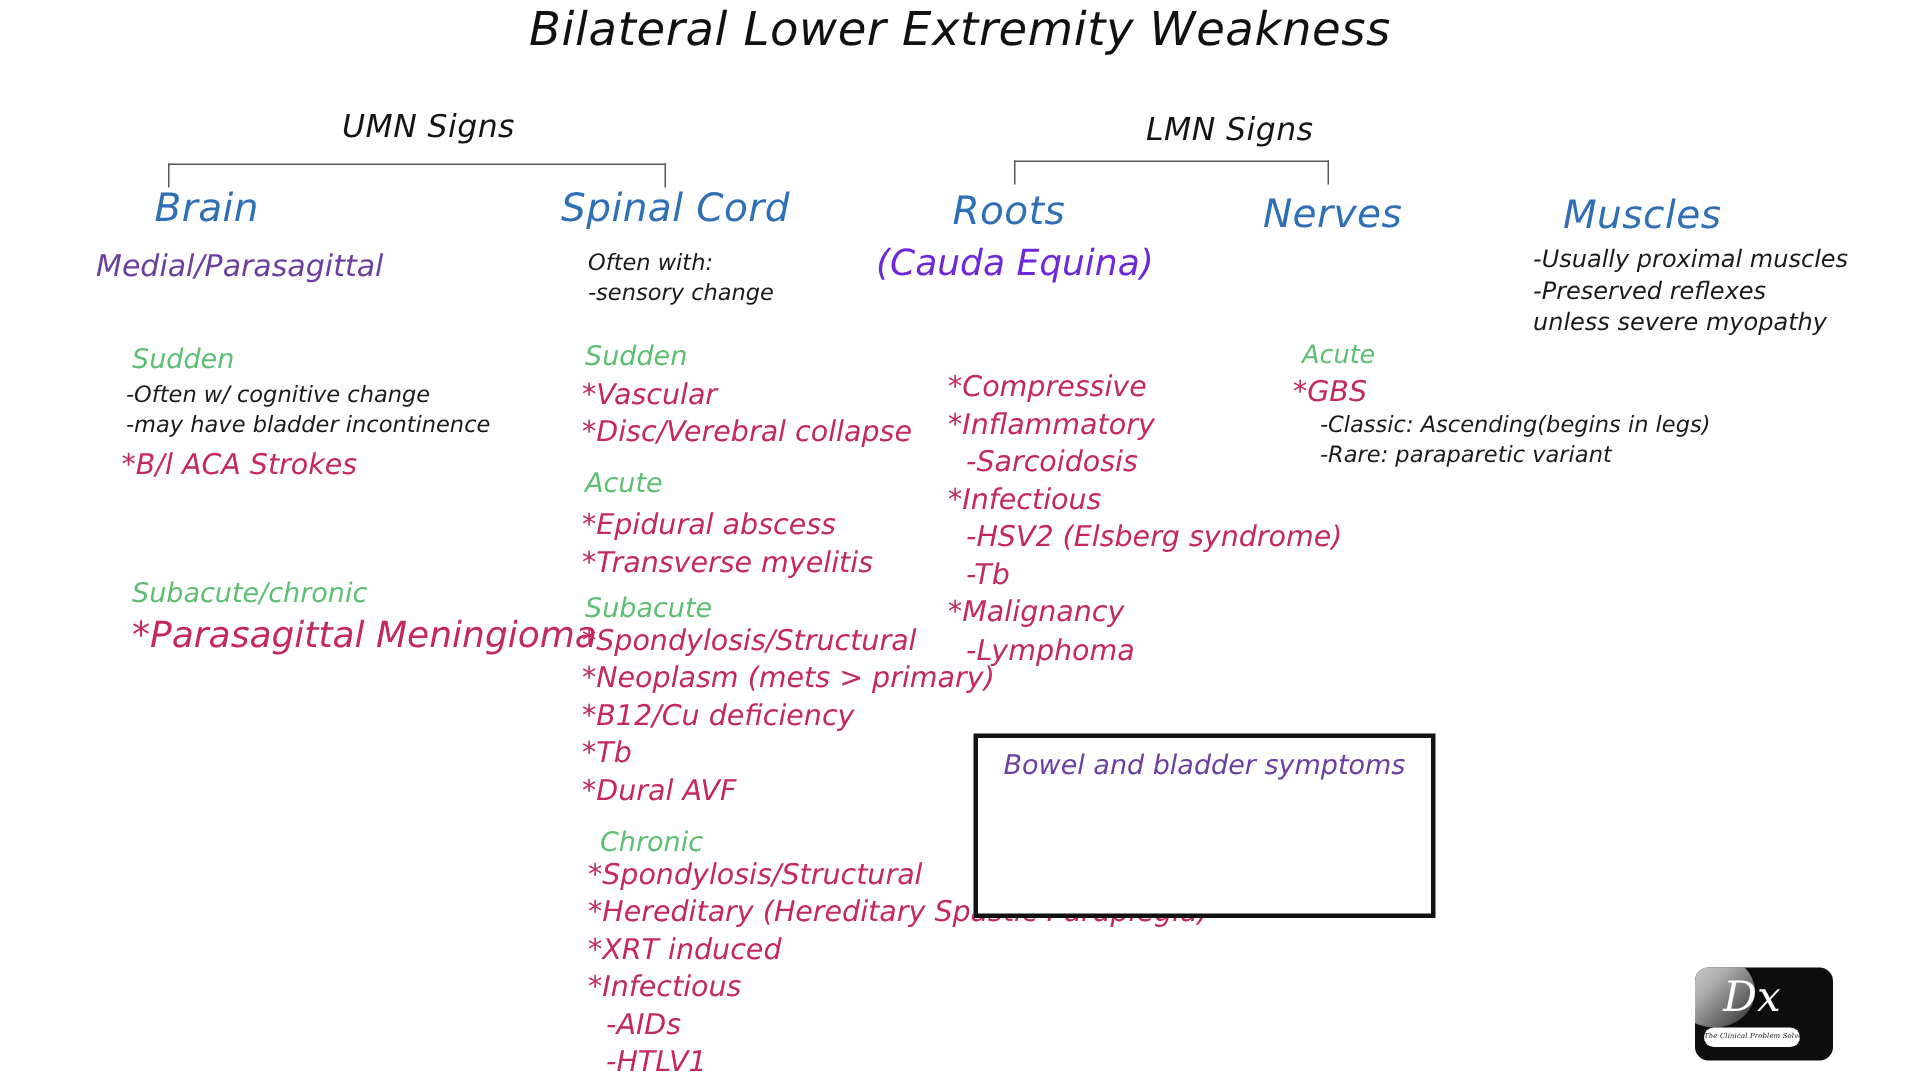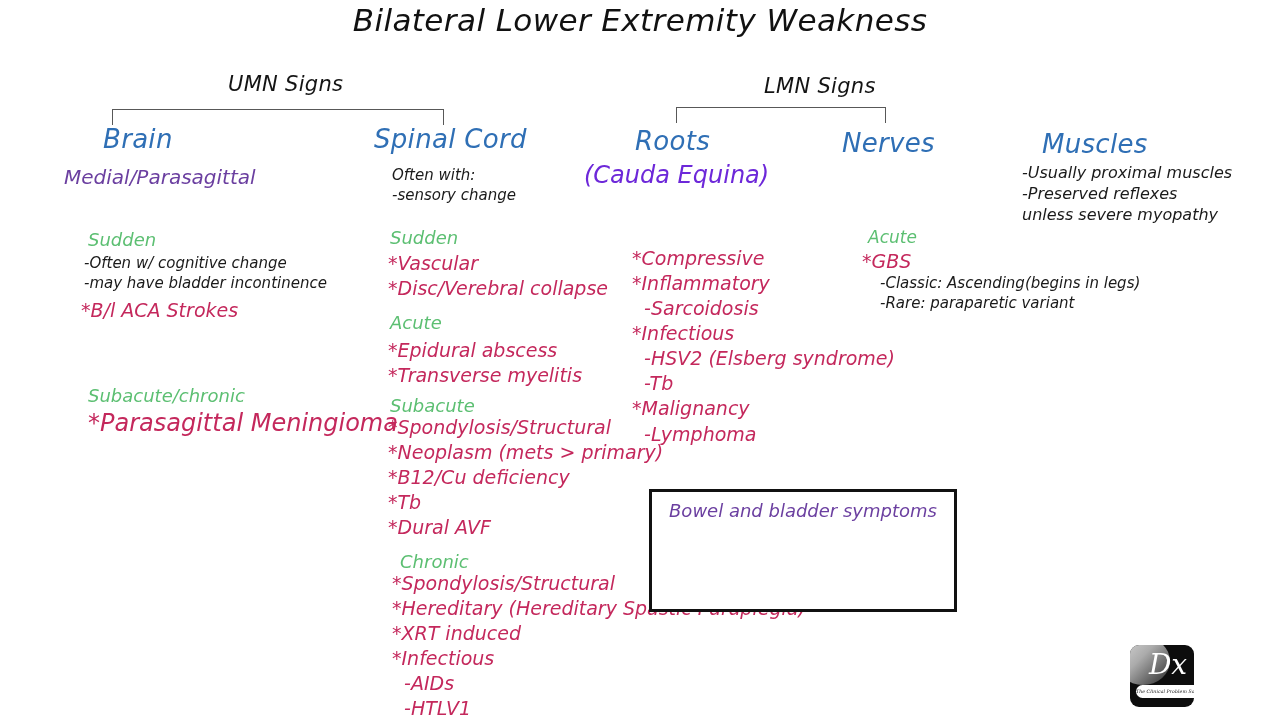--- a/index.html
+++ b/index.html
@@ -129,21 +129,21 @@
     font-size: 13.5px;
     color: #1a1a1a;
     line-height: 1.42;
     white-space: nowrap;
   }
 
   
   #logo {
     top: 645px;
     left: 1130px;
-    width: 64px;
+    width: 92px;
     height: 62px;
     background: #0d0d0d;
     border-radius: 9px;
     overflow: hidden;
   }
   #logo-sheen {
     position: absolute;
     top: -8px; left: -14px;
     width: 54px; height: 48px;
     border-radius: 50%;

